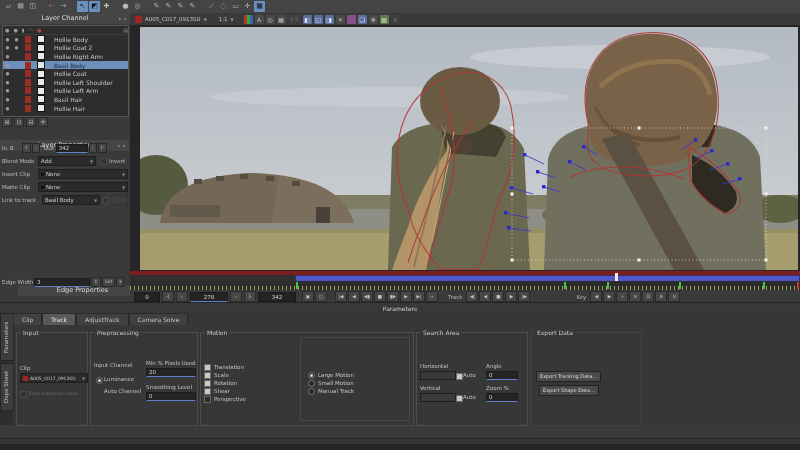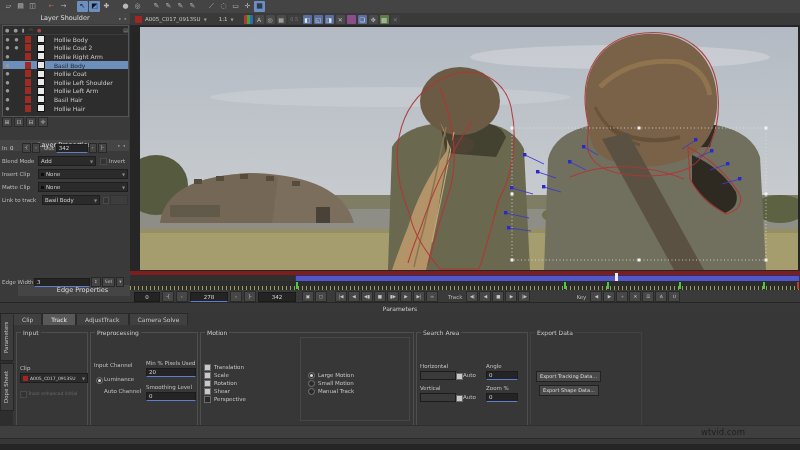--- a/index.html
+++ b/index.html
@@ -134,21 +134,21 @@
       <span class="tsep"></span>
       <span class="ticon">⟋</span>
       <span class="ticon">◌</span>
       <span class="ticon">▭</span>
       <span class="ticon">✛</span>
       <span class="ticon active">▦</span>
     </div>
 
   <div id="left-panel" class="abs">
     <div class="panel-title">
-      <span>Layer Shoulder</span>
+      <span>Layer Channel</span>
       <span class="panel-dots">• •</span>
     </div>
     <div id="layer-box">
       <div id="layer-header">
           <span class="hic">●</span>
           <span class="hic">●</span>
           <span class="hic">▮</span>
           <span class="hic orange">◠</span>
           <span class="hic redc">●</span>
           <span class="spacer"></span>
@@ -589,18 +589,15 @@
 
     <div class="grp" style="left:530px;top:19px;width:110px;height:92px;border-color:#424242;">
       <span class="gt">Export Data</span>
     </div>
     <div id="export-btns">
         <span class="bbtn" style="left: 536px; top: 58px;">Export Tracking Data...</span>
         <span class="bbtn" style="left: 539px; top: 72px;">Export Shape Data...</span>
       </div>
   </div>
 
-  <div id="footer1" class="abs">
-    <span id="watermark">wtvid.com</span>
-  </div>
   <div id="footer2" class="abs"></div>
   <div id="footer3" class="abs"></div>
 </div>
 
 </body></html>

